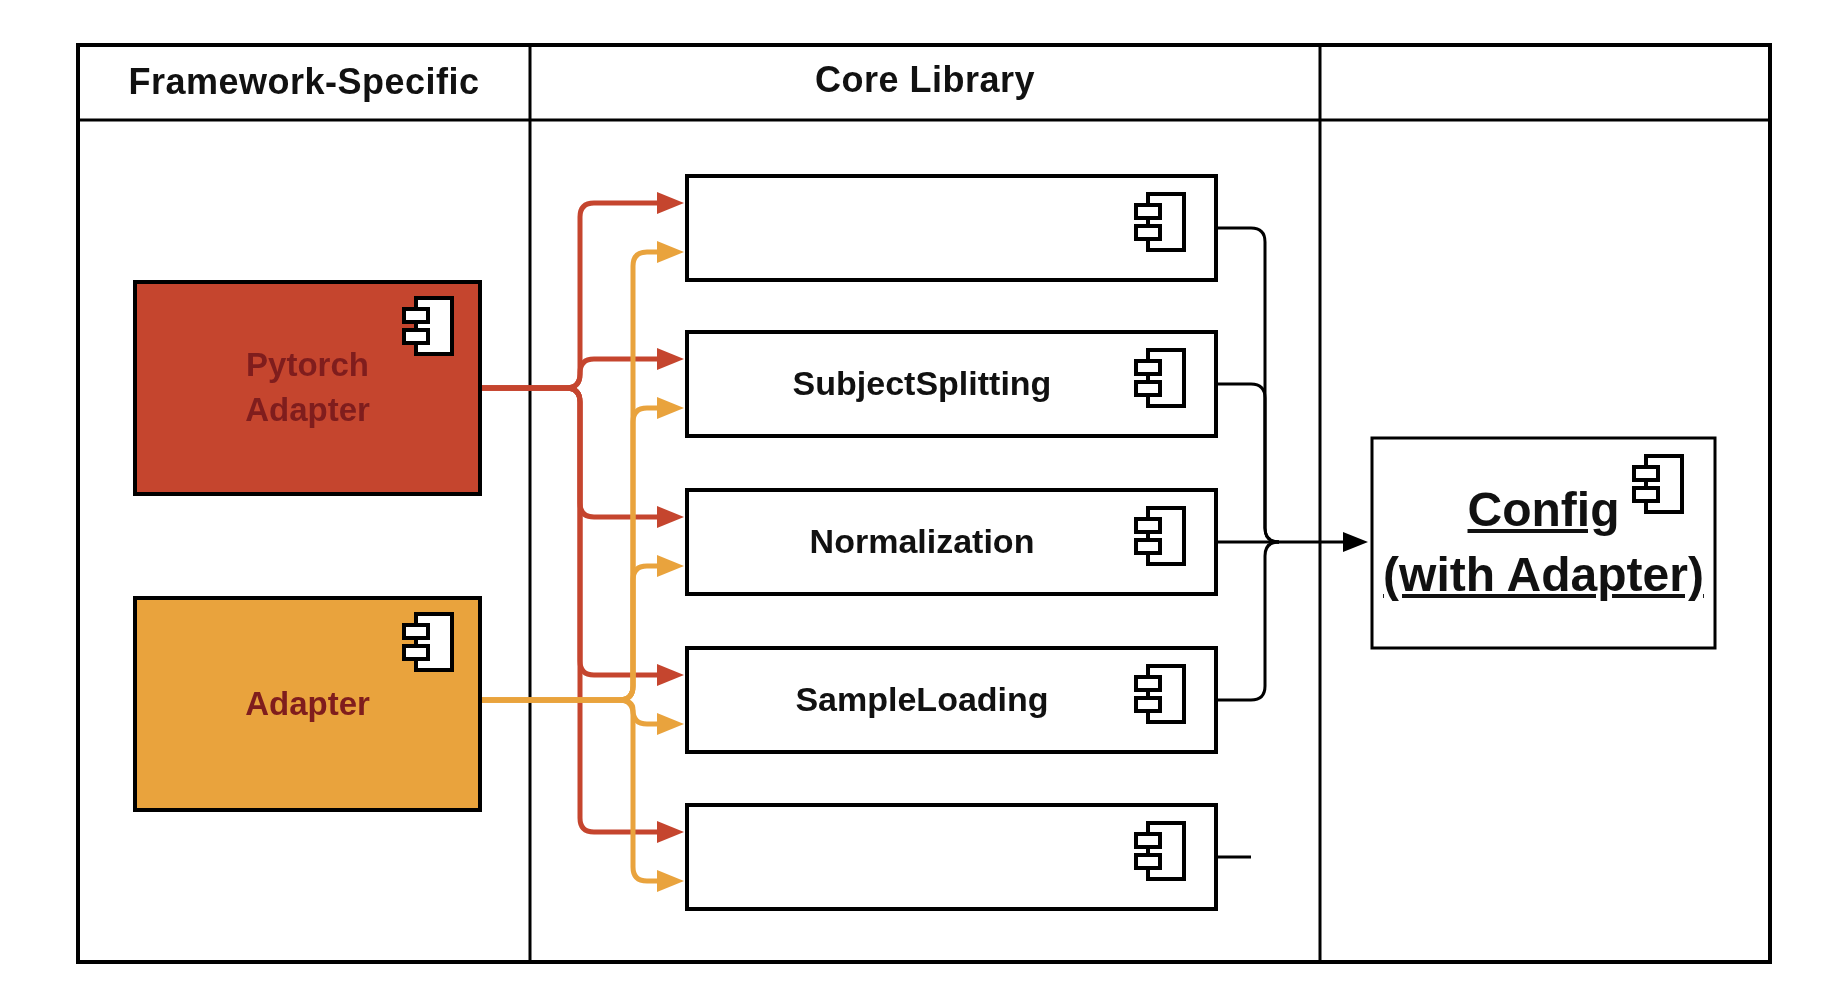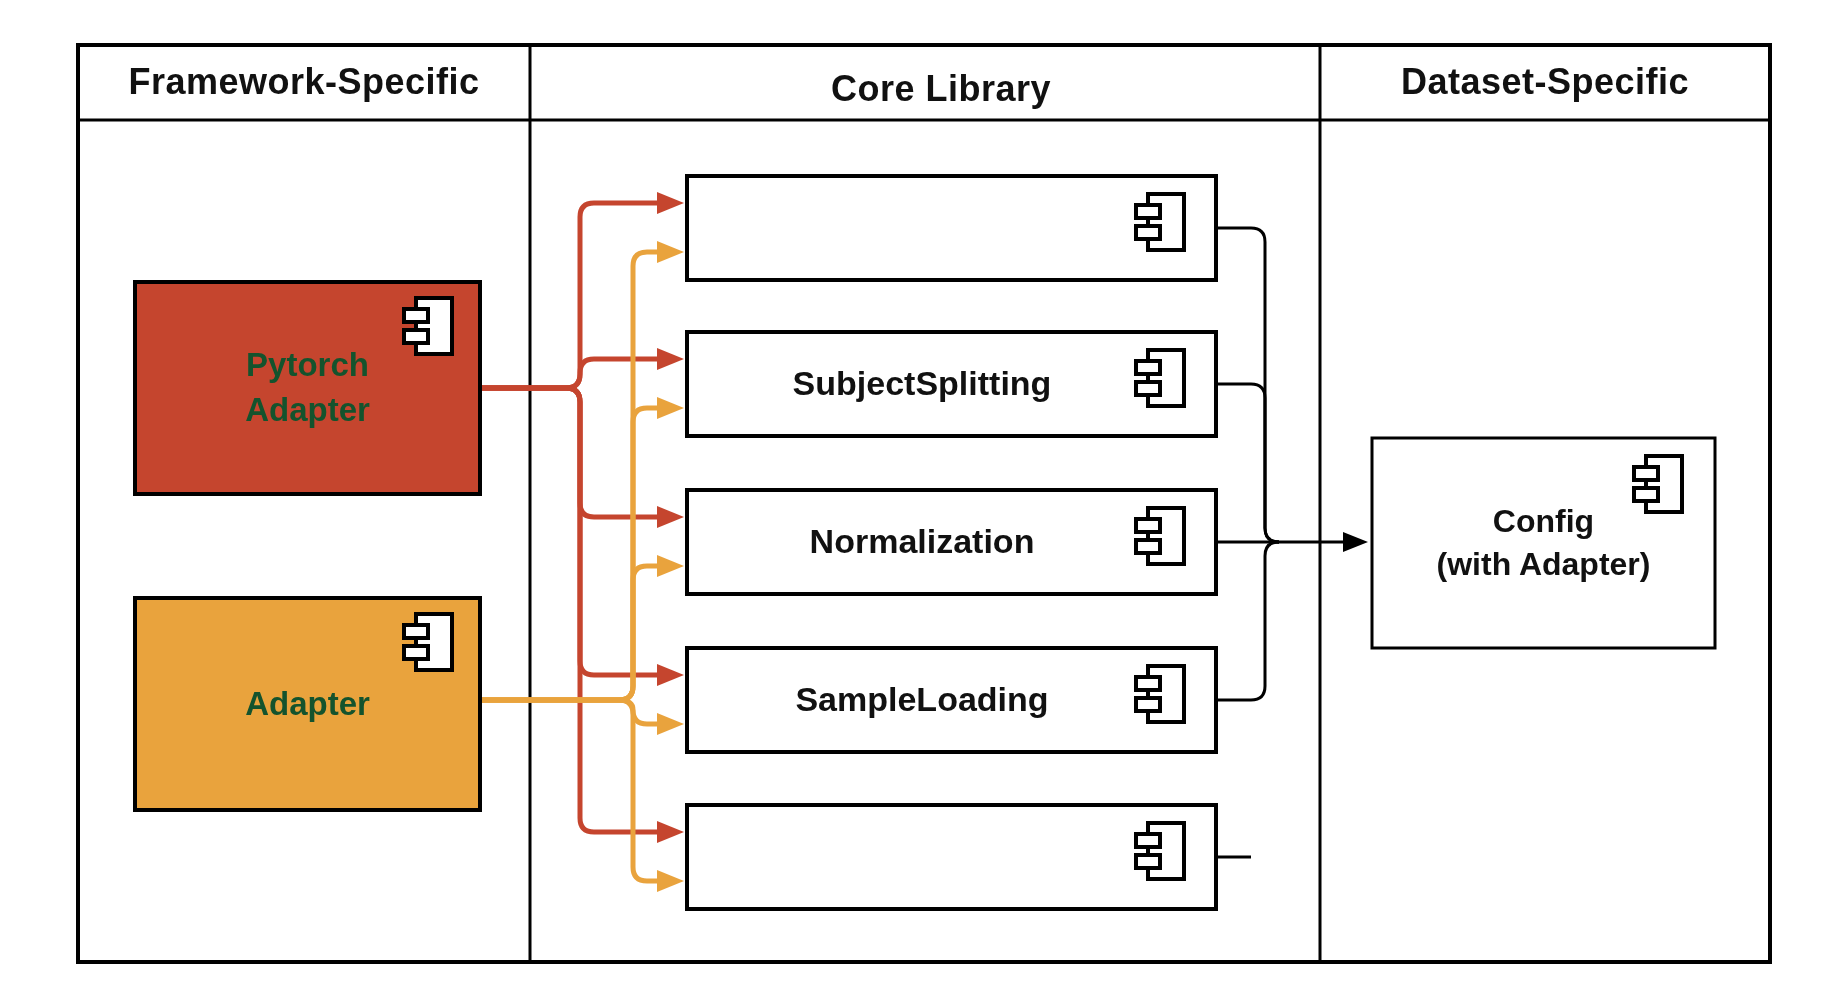--- a/index.html
+++ b/index.html
@@ -14,23 +14,23 @@
   .lbl{
     position:absolute;
     display:flex;flex-direction:column;
     align-items:center;justify-content:center;
     text-align:center;
     font-weight:700;color:#111;
     pointer-events:none;
     line-height:1.35;
   }
   .hdr{font-size:36px;letter-spacing:0.5px;}
-  .adapter-lbl{font-size:33px;color:#14532d;}
+  .adapter-lbl{font-size:33px;color:#7f1d1d;}
   .core-lbl{font-size:34px;}
-  .config-lbl{font-size:32px;}
+  .config-lbl{font-size:48px;text-decoration:underline;}
 </style>
 </head>
 <body>
 
 <div class="canvas">
 
   <svg class="layer" width="1848" height="1008" viewBox="0 0 1848 1008">
     <defs>
       <g id="comp-icon">
         <rect x="12" y="0" width="36" height="56" fill="#ffffff" stroke="#000000" stroke-width="4"></rect>
@@ -101,22 +101,21 @@
       <use href="#comp-icon" x="1136" y="194"></use>
       <use href="#comp-icon" x="1136" y="350"></use>
       <use href="#comp-icon" x="1136" y="508"></use>
       <use href="#comp-icon" x="1136" y="666"></use>
       <use href="#comp-icon" x="1136" y="823"></use>
       <use href="#comp-icon" x="1634" y="456"></use>
     </g>
   </svg>
 
   <div class="lbl hdr" style="left:78px;top:45px;width:452px;height:75px;">Framework-Specific</div>
-  <div class="lbl hdr" style="left:530px;top:52px;width:790px;height:75px;padding-left:16px;">Core Library</div>
-  <div class="lbl hdr" style="left:1320px;top:45px;width:450px;height:75px;">Dataset-Specific</div>
+  <div class="lbl hdr" style="left:530px;top:43px;width:790px;height:75px;">Core Library</div>
 
   <div class="lbl adapter-lbl" style="left:135px;top:282px;width:345px;height:212px;">
     <span>Pytorch</span>
     <span>Adapter</span>
   </div>
   <div class="lbl adapter-lbl" style="left:135px;top:598px;width:345px;height:212px;">
     <span>Adapter</span>
   </div>
 
   <div class="lbl core-lbl" style="left:687px;top:332px;width:470px;height:104px;">SubjectSplitting</div>

